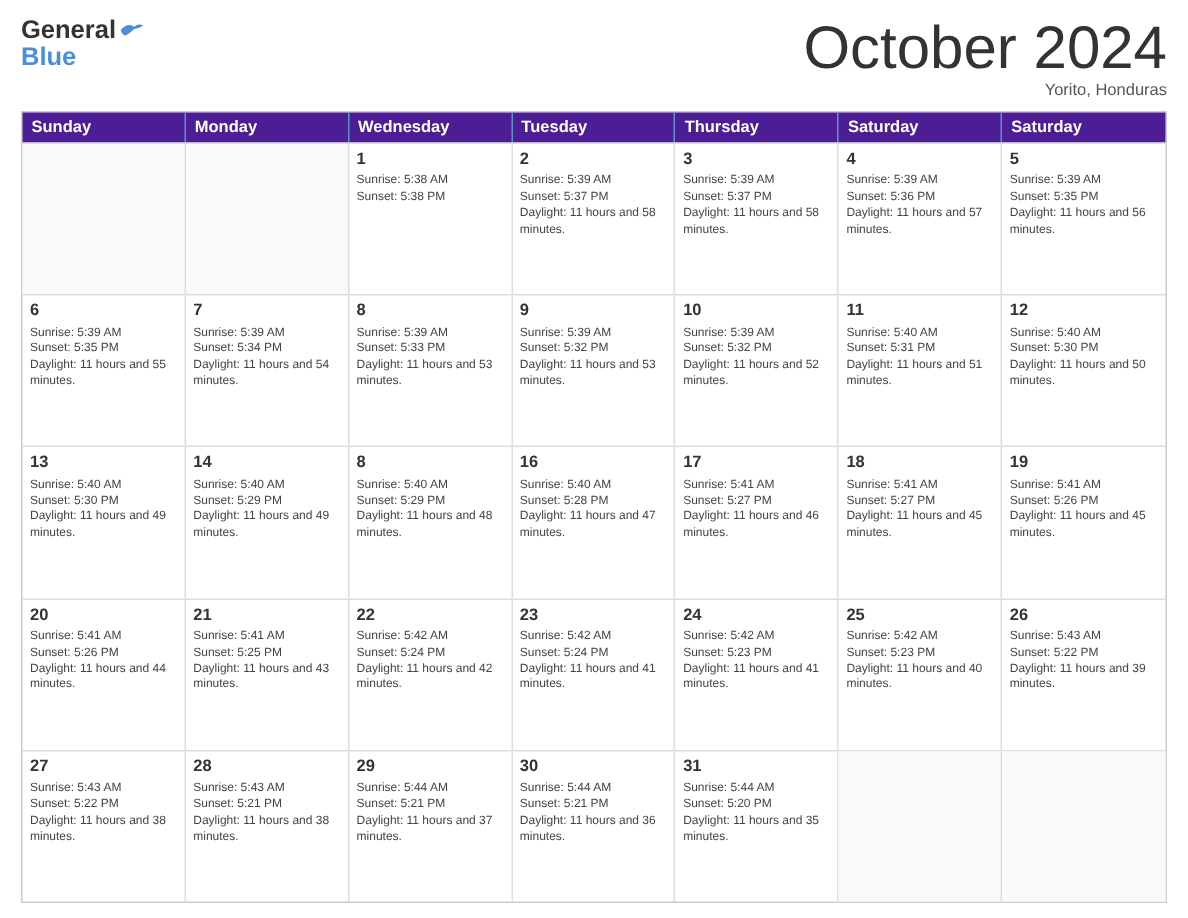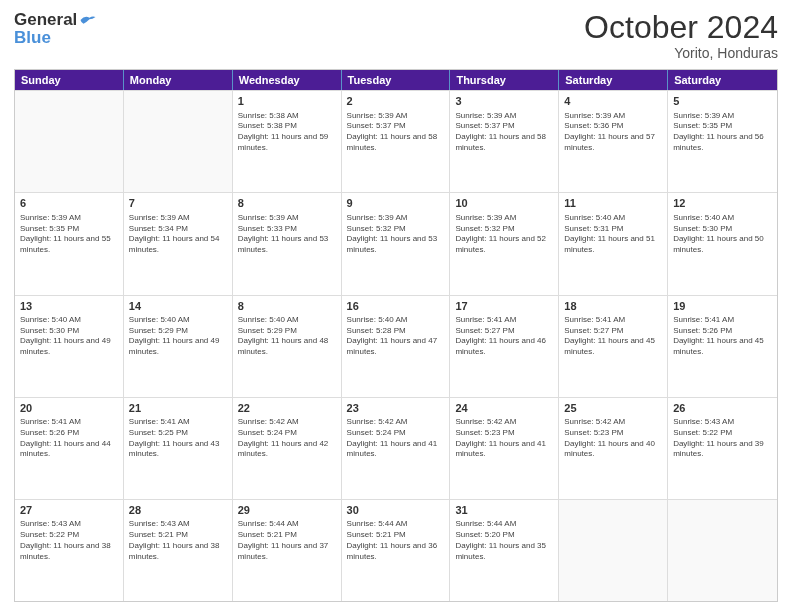--- a/index.html
+++ b/index.html
@@ -34,27 +34,27 @@
     }
     .logo-row {
       display: flex;
       align-items: center;
       gap: 2px;
     }
     .title-area {
       text-align: right;
     }
     .month-title {
-      font-size: 32px;
+      font-size: 40px;
       font-weight: 300;
       color: #333;
       line-height: 1.1;
     }
     .subtitle {
-      font-size: 14px;
+      font-size: 11px;
       color: #555;
     }
     .calendar {
       flex: 1;
       display: flex;
       flex-direction: column;
       border: 1px solid #ccc;
     }
     .cal-header {
       display: grid;
@@ -142,21 +142,20 @@
         <div class="cal-header-cell">Saturday</div>
       </div>
     <div class="cal-body">
     <div class="cal-row">
           <div class="cal-cell empty"></div>
           <div class="cal-cell empty"></div>
           <div class="cal-cell">
             <span class="day-num">1</span>
             <span class="cell-line">Sunrise: 5:38 AM</span>
             <span class="cell-line">Sunset: 5:38 PM</span>
-            <span class="cell-line">Daylight: 11 hours and 59 minutes.</span>
           </div>
           <div class="cal-cell">
             <span class="day-num">2</span>
             <span class="cell-line">Sunrise: 5:39 AM</span>
             <span class="cell-line">Sunset: 5:37 PM</span>
             <span class="cell-line">Daylight: 11 hours and 58 minutes.</span>
           </div>
           <div class="cal-cell">
             <span class="day-num">3</span>
             <span class="cell-line">Sunrise: 5:39 AM</span>

